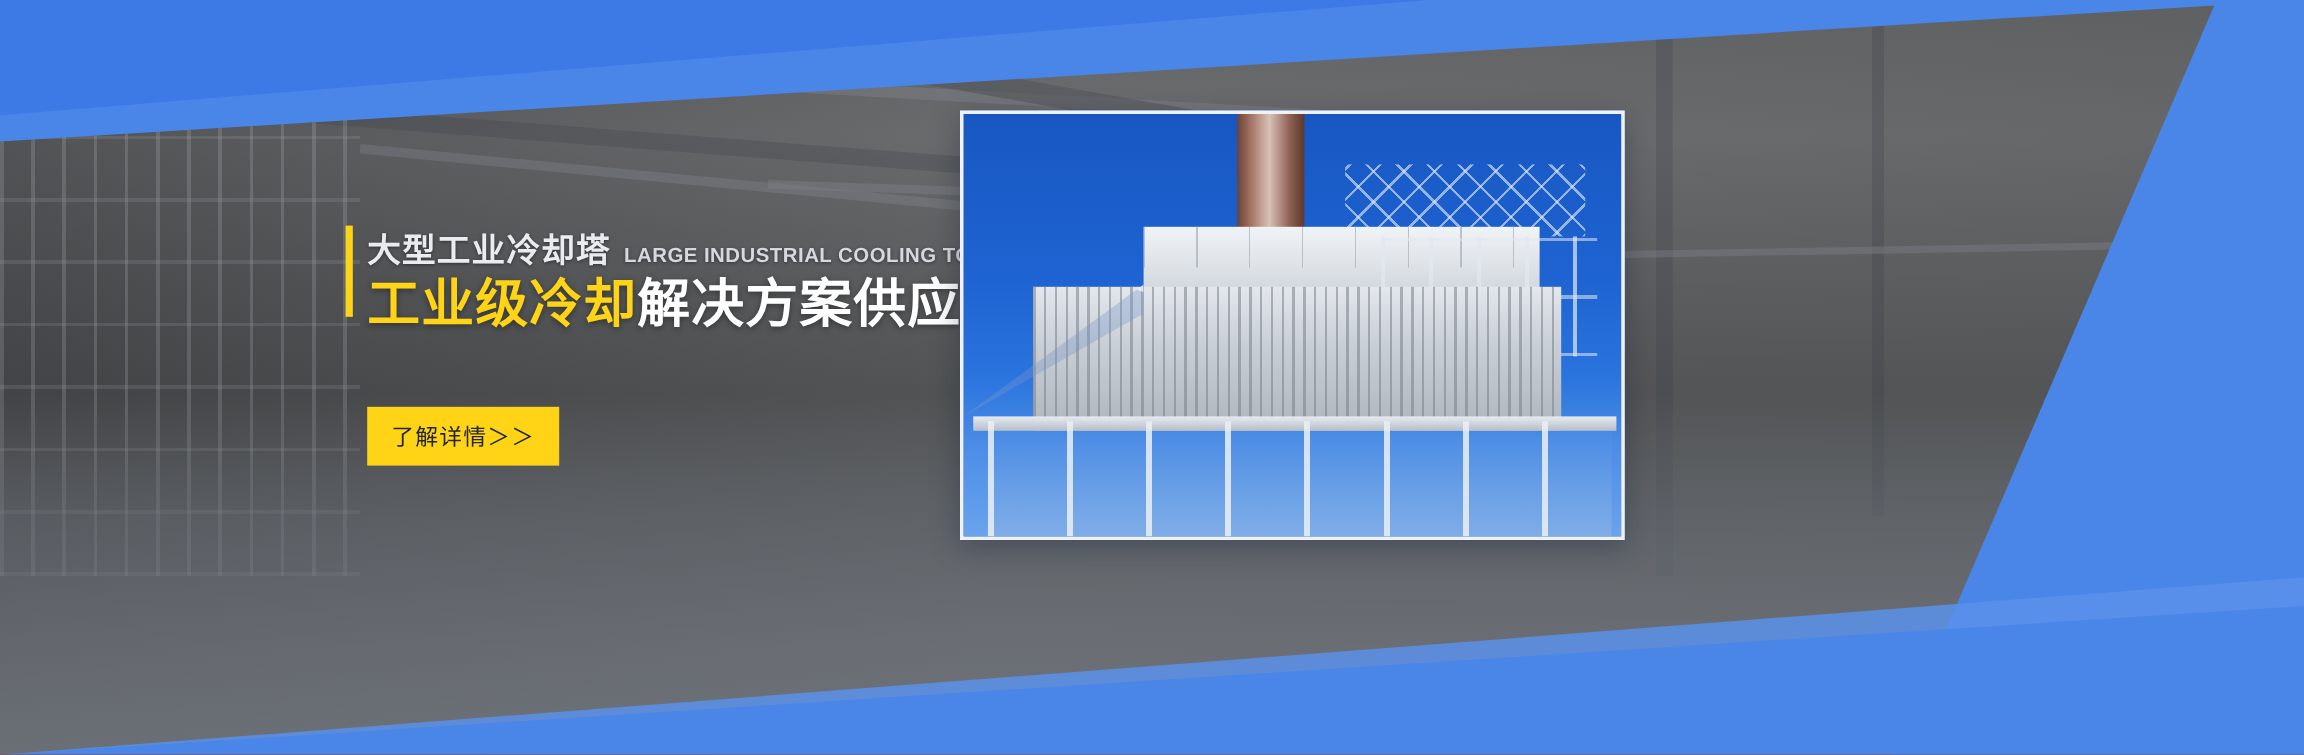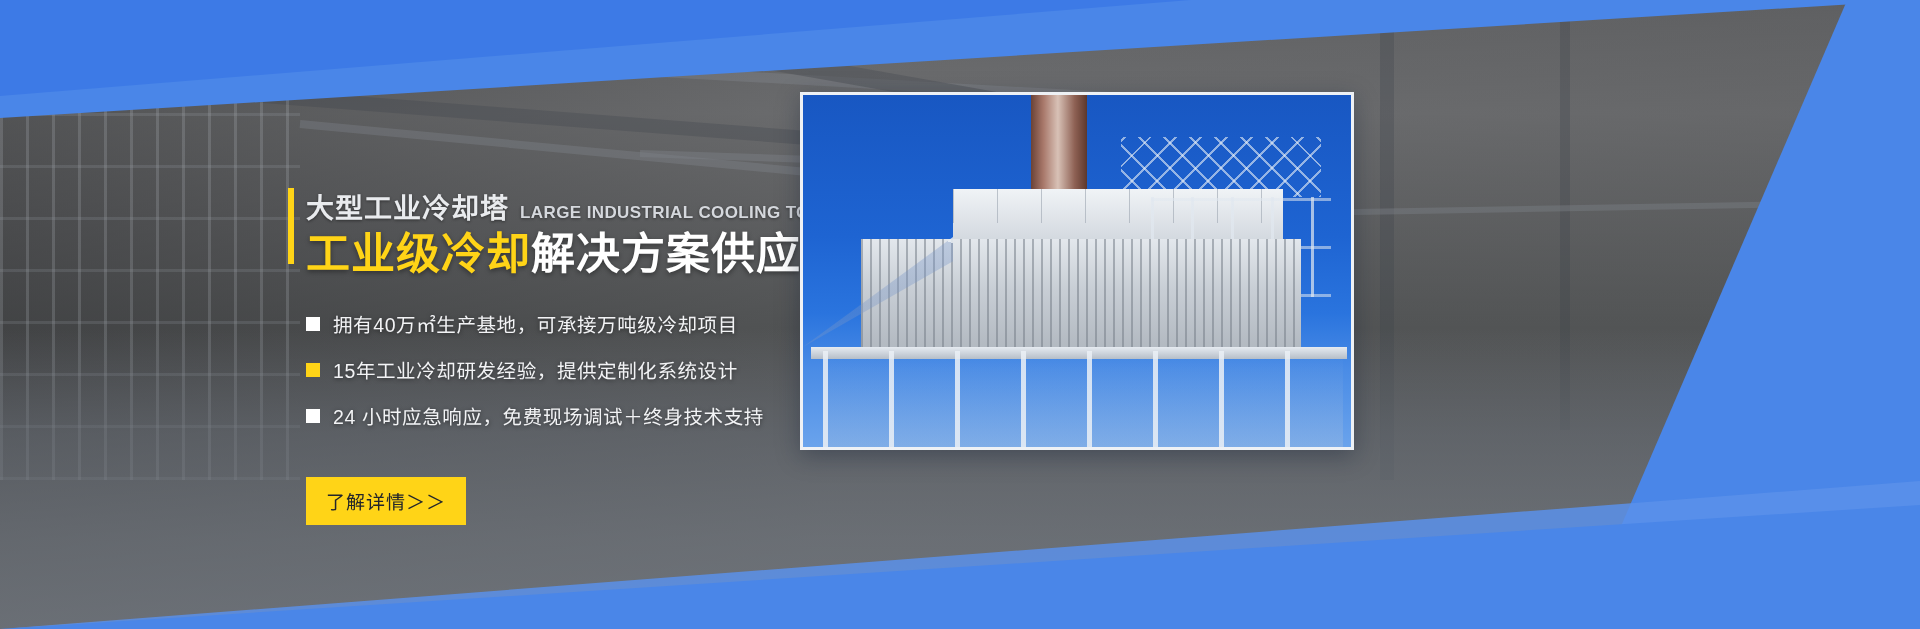--- a/index.html
+++ b/index.html
@@ -299,34 +299,20 @@
     <div class="kicker">
       <span class="kicker-bar"></span>
       <span class="kicker-cn">大型工业冷却塔</span>
       <span class="kicker-en">LARGE INDUSTRIAL COOLING TOWER</span>
     </div>
 
     <h1 class="headline">
       <span class="hl-accent">工业级冷却</span><span class="hl-plain">解决方案供应商</span>
     </h1>
 
-    <div class="bullets">
-      <div class="bullet">
-        <span class="bullet-marker"></span>
-        <span class="bullet-text">拥有40万㎡生产基地，可承接万吨级冷却项目</span>
-      </div>
-      <div class="bullet">
-        <span class="bullet-marker accent"></span>
-        <span class="bullet-text">15年工业冷却研发经验，提供定制化系统设计</span>
-      </div>
-      <div class="bullet">
-        <span class="bullet-marker"></span>
-        <span class="bullet-text">24 小时应急响应，免费现场调试＋终身技术支持</span>
-      </div>
-    </div>
 
     <button class="cta">了解详情＞＞</button>
   </div>
 
   <div class="photo-card">
     <div class="ph-sky"></div>
     <div class="ph-lattice-top"></div>
 
     <div class="ph-stack"></div>
     <div class="ph-tower-roof"></div>

